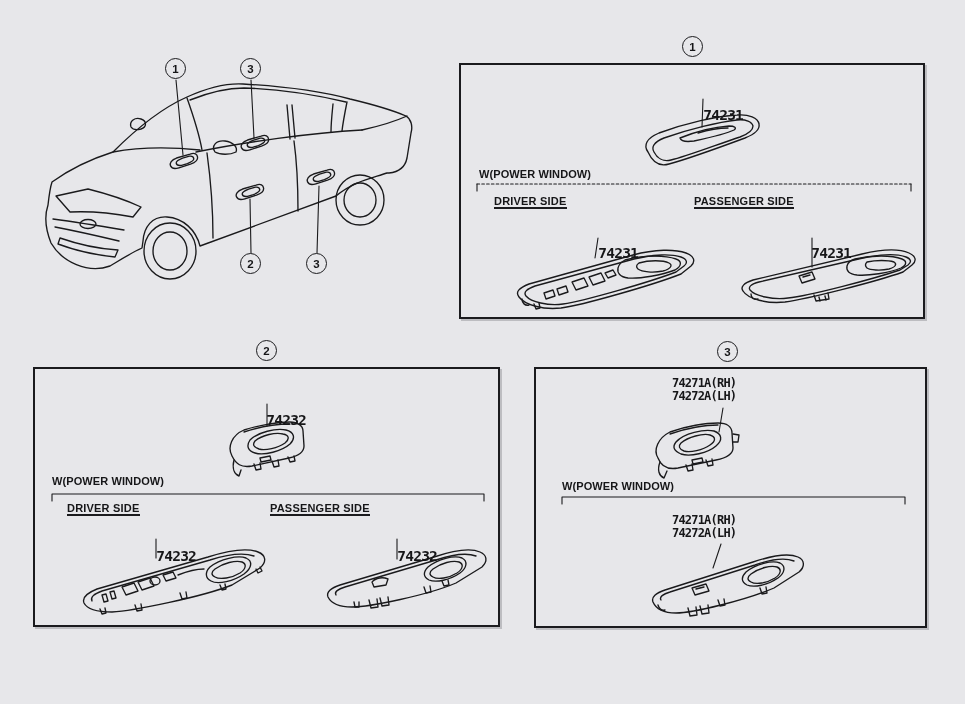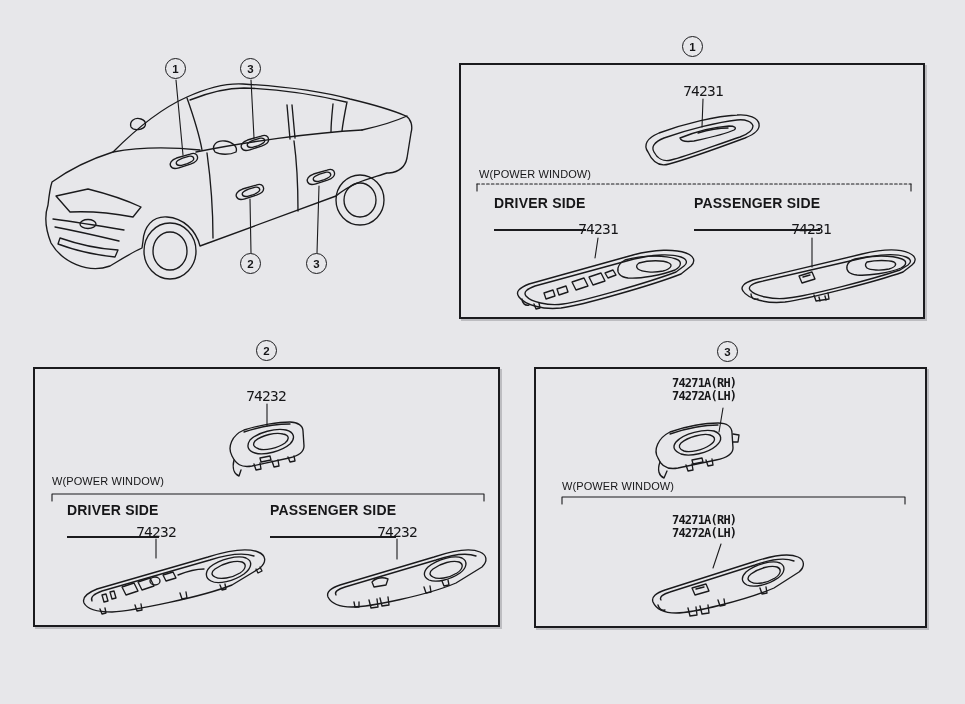--- a/index.html
+++ b/index.html
@@ -17,35 +17,35 @@
     box-shadow:2px 2px 0 rgba(40,40,50,.22);
     background:transparent;
   }
   .badge{
     position:absolute;width:21px;height:21px;box-sizing:border-box;
     border:1.6px solid #1b1b1e;border-radius:50%;
     display:flex;align-items:center;justify-content:center;
     font-size:11.5px;font-weight:700;background:#e7e7ea;z-index:3;
   }
   .pn{
-    position:absolute;width:80px;text-align:center;
+    position:absolute;width:80px;text-align:right;
     font-family:"DejaVu Sans Mono","Liberation Mono",monospace;
-    font-weight:400;font-size:14.5px;letter-spacing:-0.8px;z-index:2;
+    font-weight:700;font-size:14.5px;letter-spacing:-0.8px;z-index:2;margin-top:24px;
   }
   .pn2{
     position:absolute;width:140px;text-align:left;
     font-family:"DejaVu Sans Mono","Liberation Mono",monospace;
     font-weight:700;font-size:12px;line-height:13px;letter-spacing:-0.8px;z-index:2;
   }
   .note{
-    position:absolute;font-size:11px;font-weight:400;letter-spacing:0.1px;z-index:2;
+    position:absolute;font-size:11px;font-weight:700;letter-spacing:0.1px;z-index:2;
   }
   .side{
-    position:absolute;font-size:14px;font-weight:700;letter-spacing:0.2px;
-    border-bottom:2px solid #1b1b1e;padding-bottom:18px;z-index:2;
+    position:absolute;font-size:11px;font-weight:700;letter-spacing:0.2px;
+    border-bottom:2px solid #1b1b1e;padding-bottom:0;z-index:2;
   }
 </style>
 </head>
 <body>
 
 <div class="page">
 
   <svg class="overlay" width="965" height="704" viewBox="0 0 965 704">
     <defs>
       <g id="bez">

